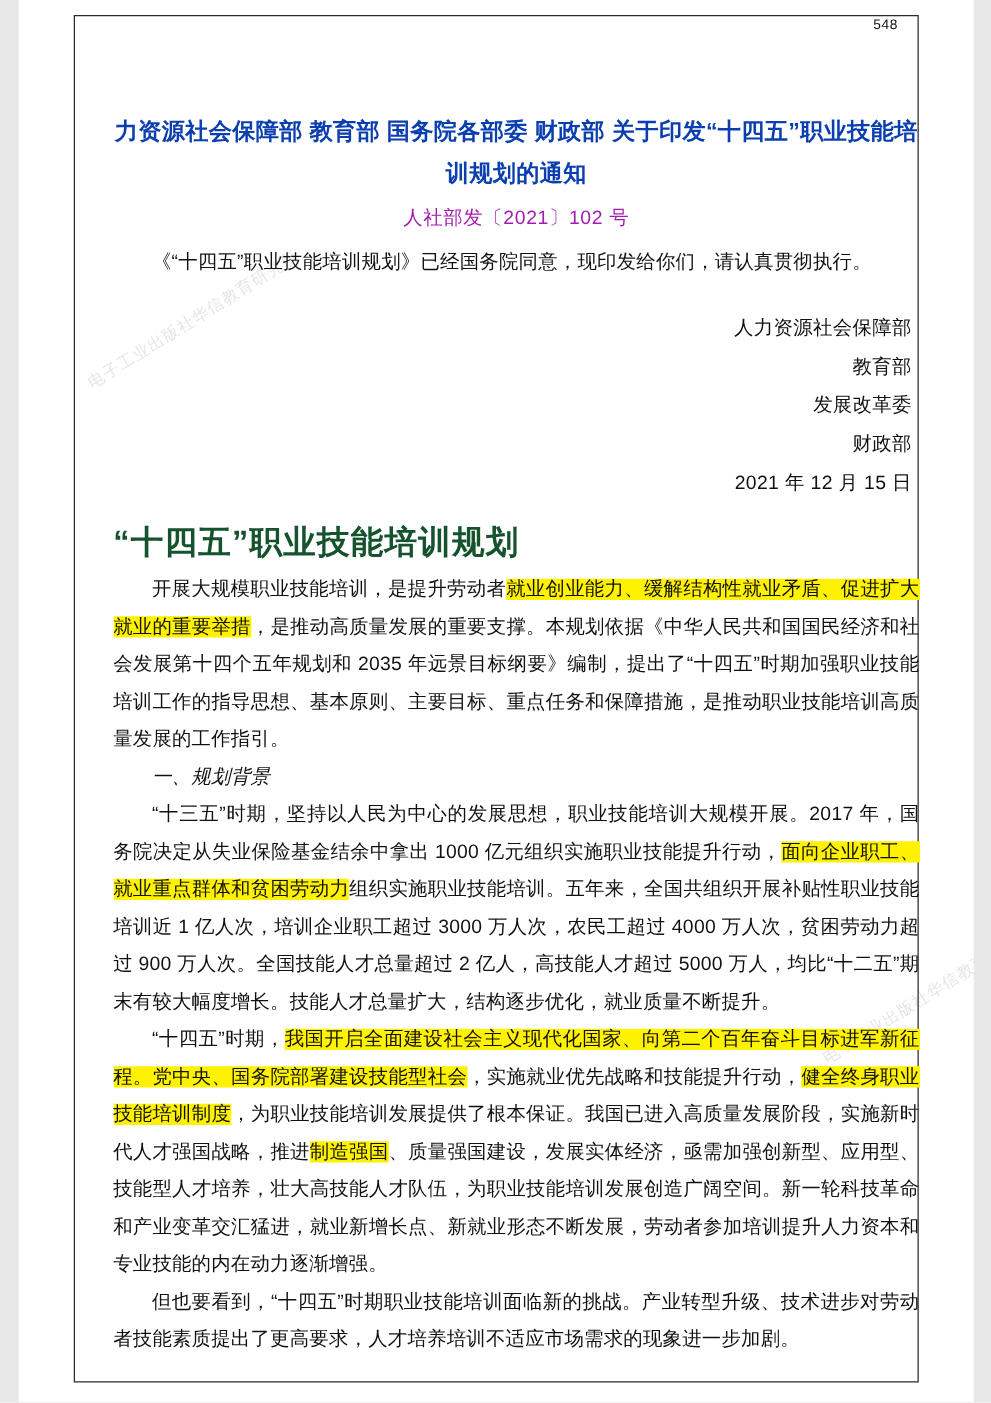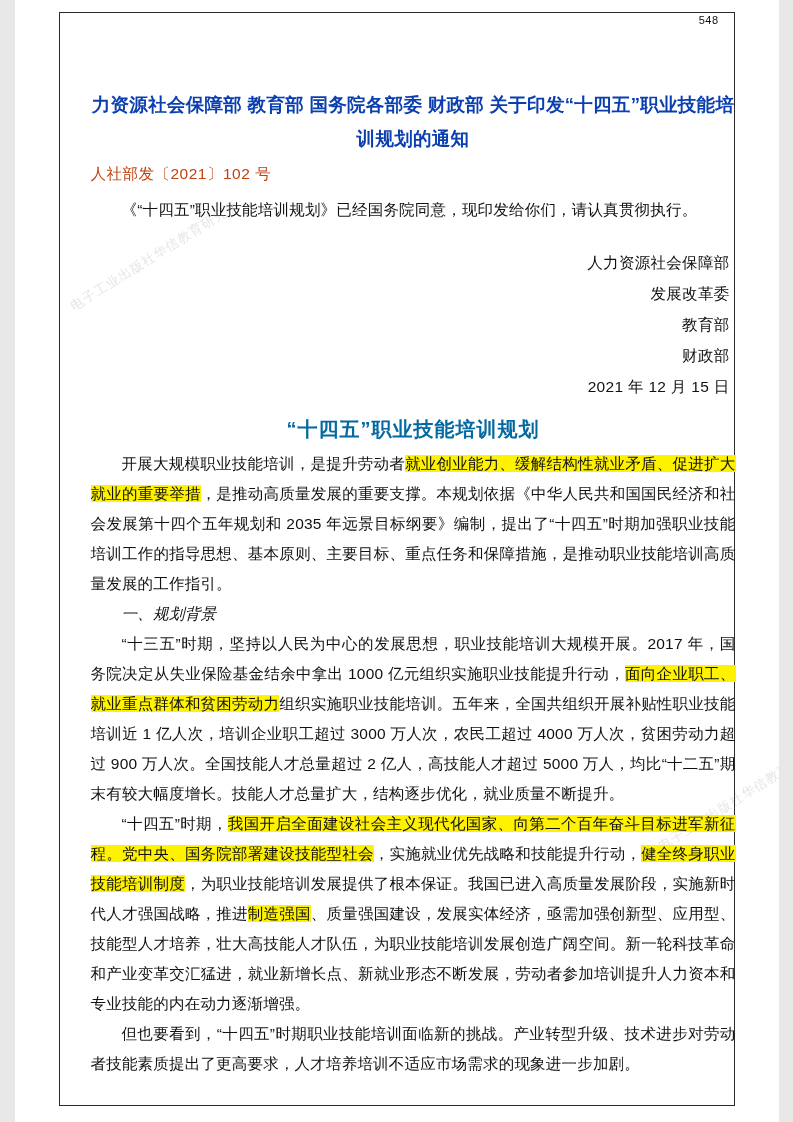--- a/index.html
+++ b/index.html
@@ -46,22 +46,23 @@
   .doc-title {
     color: #0b3fb0;
     font-weight: bold;
     font-size: 18.5px;
     text-align: center;
     line-height: 34px;
     letter-spacing: 0.3px;
     margin: 0 0 6px 0;
   }
   .doc-number {
+    text-align: center;
     font-size: 15.5px;
-    color: #c2410c;
+    color: #a21caf;
     margin: 8px 0 10px 0;
     letter-spacing: 0.5px;
   }
   .addressee {
     font-size: 15.5px;
     color: #111;
     line-height: 30px;
     letter-spacing: 0.3px;
   }
   .para {
@@ -78,23 +79,23 @@
   .signature-block {
     margin-top: 22px;
     text-align: right;
     font-size: 15.5px;
     color: #111;
     line-height: 31px;
     padding-right: 6px;
     letter-spacing: 0.3px;
   }
   .plan-title {
-    text-align: center;
-    font-size: 20px;
-    color: #0369a1;
+    text-align: left;
+    font-size: 26px;
+    color: #14532d;
     margin: 14px 0 6px 0;
     letter-spacing: 1px;
   }
   .hl {
     background: #fff200;
   }
   .section-head {
     font-size: 15.5px;
     color: #111;
     line-height: 30px;
@@ -134,22 +135,22 @@
 
     <h1 class="doc-title">力资源社会保障部 教育部 国务院各部委 财政部 关于印发“十四五”职业技能培训规划的通知</h1>
 
     <div class="doc-number">人社部发〔2021〕102 号</div>
 
 
     <p class="para indent2">《“十四五”职业技能培训规划》已经国务院同意，现印发给你们，请认真贯彻执行。</p>
 
     <div class="signature-block">
       <div>人力资源社会保障部</div>
+      <div>教育部</div>
       <div>发展改革委</div>
-      <div>教育部</div>
       <div>财政部</div>
       <div>2021 年 12 月 15 日</div>
     </div>
 
     <h2 class="plan-title">“十四五”职业技能培训规划</h2>
 
     <div class="body-block">
         <p class="para indent2"><span>开展大规模职业技能培训，是提升劳动者</span><span class="hl">就业创业能力、缓解结构性就业矛盾、促进扩大就业的重要举措</span><span>，是推动高质量发展的重要支撑。本规划依据《中华人民共和国国民经济和社会发展第十四个五年规划和 2035 年远景目标纲要》编制，提出了“十四五”时期加强职业技能培训工作的指导思想、基本原则、主要目标、重点任务和保障措施，是推动职业技能培训高质量发展的工作指引。</span></p>
       </div>
 

